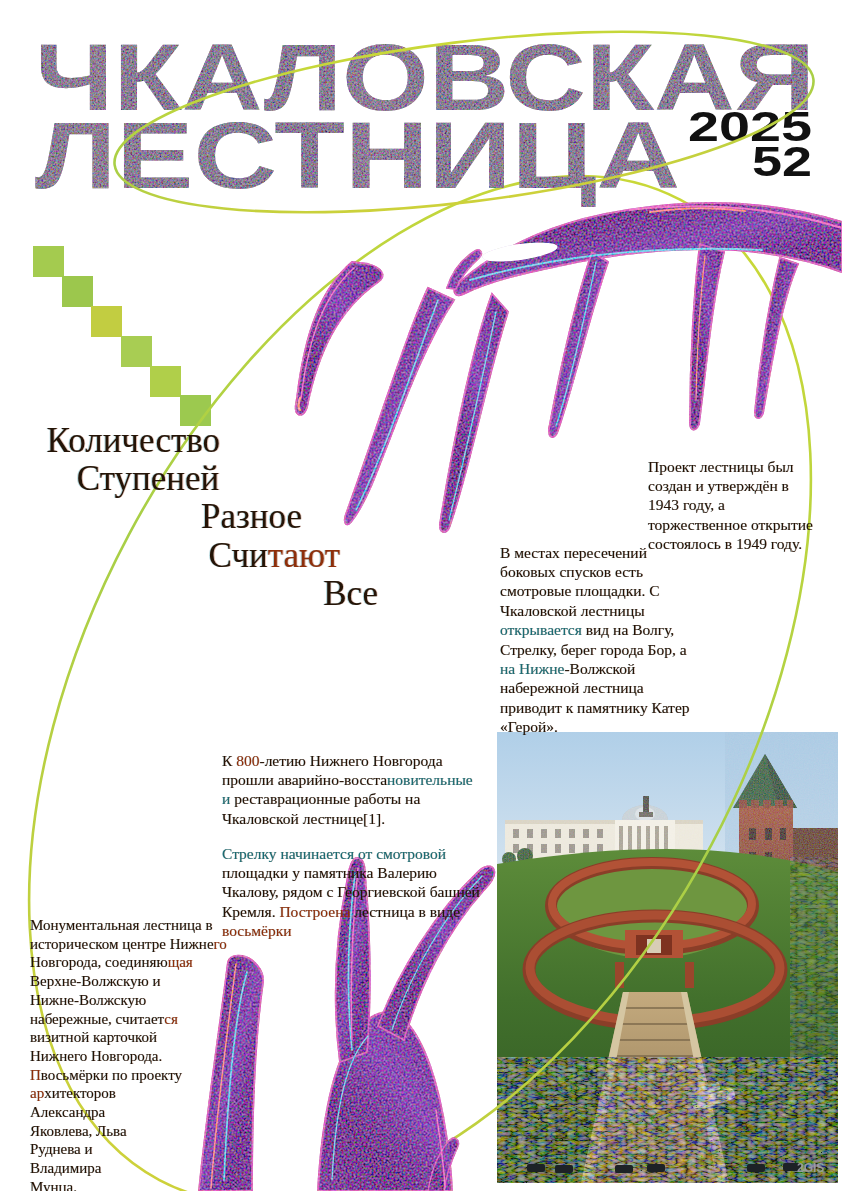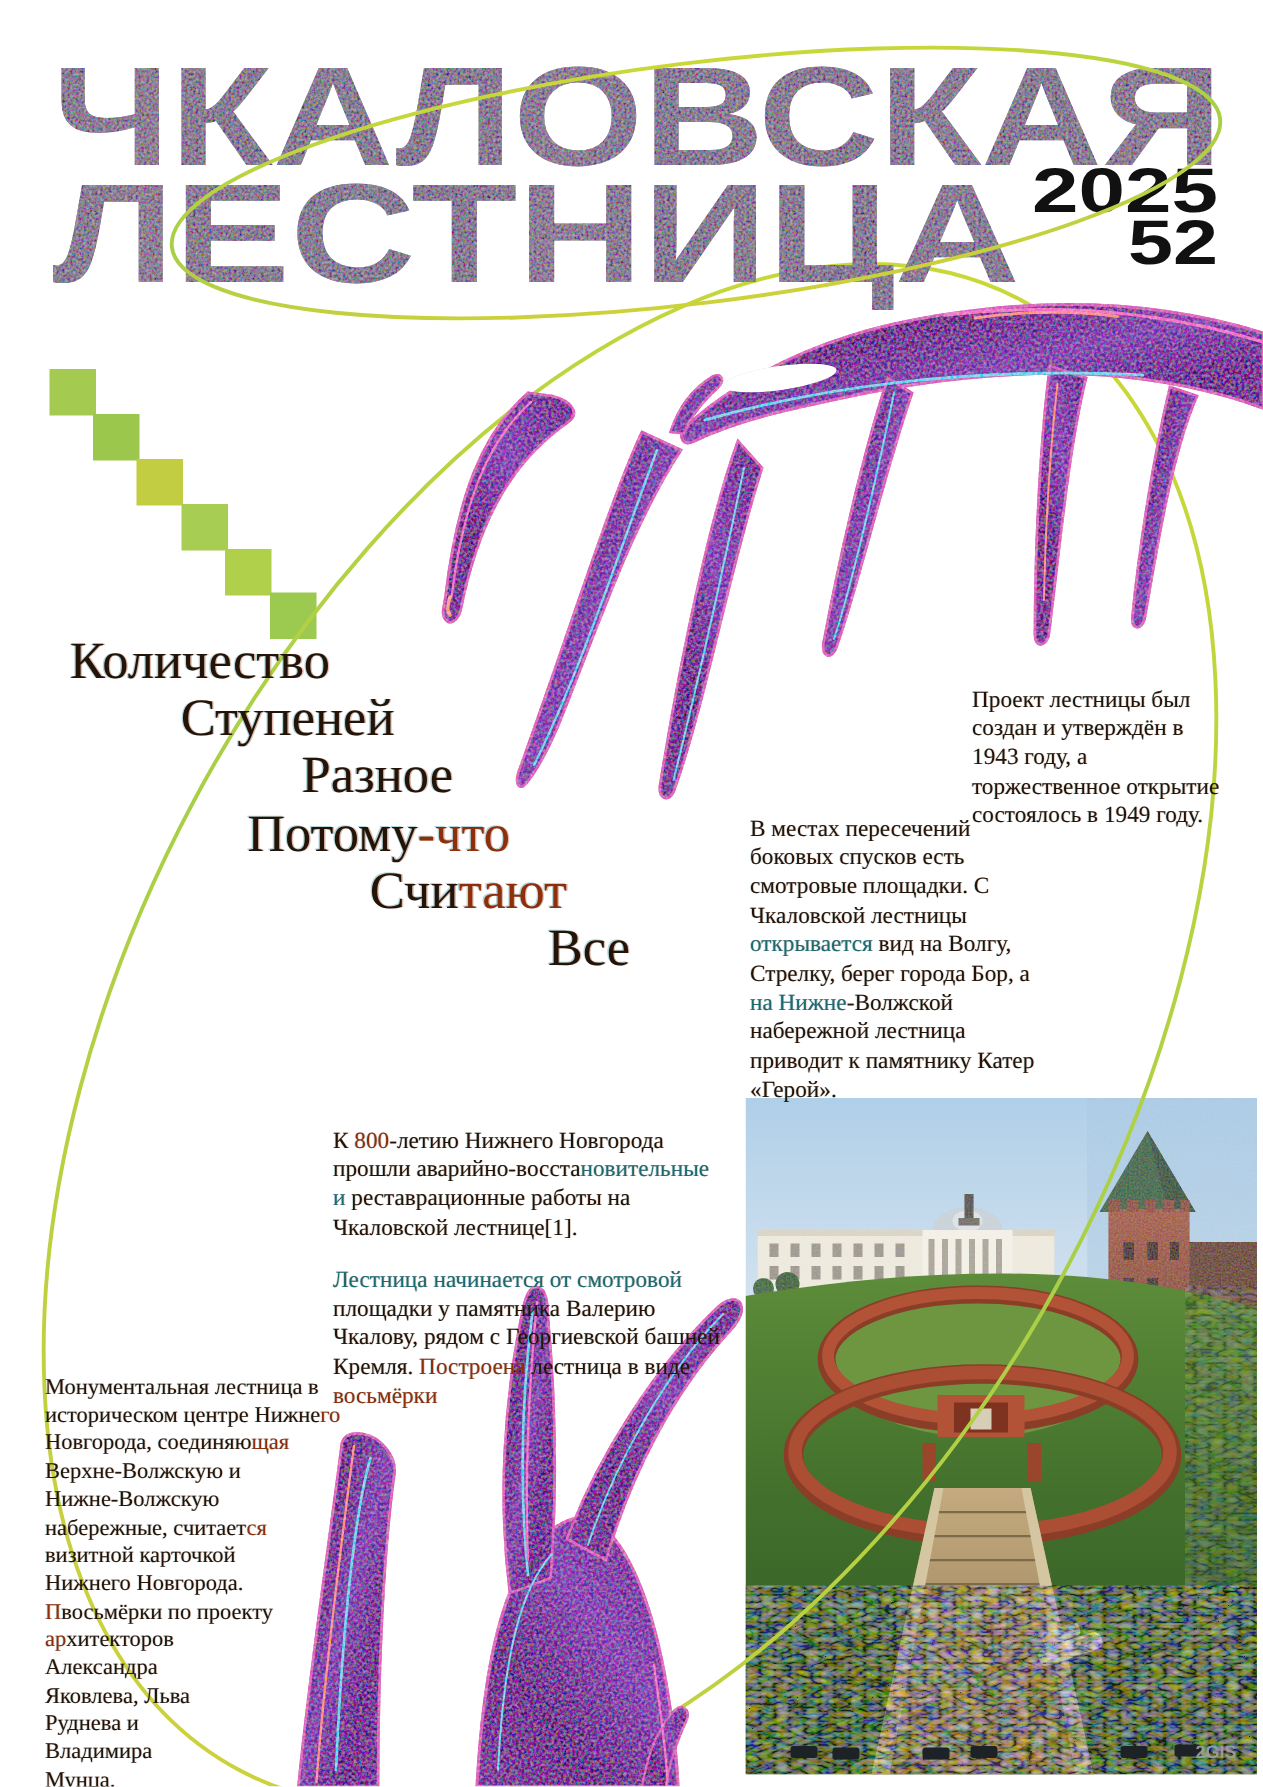--- a/index.html
+++ b/index.html
@@ -25,21 +25,21 @@
   }
   
   .textlayer{position:absolute;left:0;top:0;width:842px;height:1047px;z-index:40;pointer-events:none;}
   .poem{
     position:absolute;left:33px;top:422px;width:478px;
     font-size:35px;line-height:38.2px;color:var(--ink);
     text-shadow:.9px .3px 0 rgba(150,40,0,.30), -.9px -.3px 0 rgba(0,115,135,.30);
   }
   .poem-line{text-align:right;white-space:nowrap;}
   .poem-line:nth-child(1){padding-right:291px;}
-  .poem-line:nth-child(2){padding-right:248px;}
+  .poem-line:nth-child(2){padding-right:248px;text-align:center;}
   .poem-line:nth-child(3){padding-right:209px;}
   .poem-line:nth-child(4){padding-right:171px;}
   .poem-line:nth-child(5){padding-right:133px;}
   .poem-line:nth-child(6){padding-right:91px;}
   .poem-line:nth-child(7){padding-right:61px;}
   .poem-line:nth-child(8){padding-right:3px;}
   .para{
     position:absolute;font-size:15.5px;line-height:19.4px;color:var(--ink);
     text-shadow:.5px 0 0 rgba(150,40,0,.25), -.5px 0 0 rgba(0,110,130,.25);
   }
@@ -318,32 +318,31 @@
   <text class="num" x="752" y="176" font-size="42" textLength="60" lengthAdjust="spacingAndGlyphs">52</text>
   <ellipse cx="464" cy="122" rx="352" ry="80" transform="rotate(-7 464 122)" fill="none" stroke="url(#lineGrad)" stroke-width="2.6"></ellipse>
 </svg>
 
 <div class="textlayer">
 
   <div class="poem">
     <div class="poem-line"><span class="seg-ink">Количество</span></div>
     <div class="poem-line"><span class="seg-ink">Ступеней</span></div>
     <div class="poem-line"><span class="seg-ink">Разное</span></div>
-    <div class="poem-line"><span class="seg-ink">Потому</span><span class="seg-red">-что</span></div>
     <div class="poem-line"><span class="seg-ink">Счи</span><span class="seg-red">тают</span></div>
     <div class="poem-line"><span class="seg-ink">Все</span></div>
   </div>
 
   <p class="para p-project"><span class="seg-ink">Проект лестницы был создан и утверждён в 1943 году, а торжественное открытие состоялось в 1949 году.</span></p>
 
   <p class="para p-viewpoints"><span class="seg-ink">В местах пересечений боковых спусков есть смотровые площадки. С Чкаловской лестницы </span><span class="seg-teal">открывается</span><span class="seg-ink"> вид на Волгу, Стрелку, берег города Бор, а </span><span class="seg-teal">на Нижне</span><span class="seg-ink">-Волжской набережной лестница приводит к памятнику Катер «Герой».</span></p>
 
   <p class="para p-restoration"><span class="seg-ink">К </span><span class="seg-red">800</span><span class="seg-ink">-летию Нижнего Новгорода прошли аварийно-восста</span><span class="seg-teal">новительные и</span><span class="seg-ink"> реставрационные работы на Чкаловской лестнице[1].</span></p>
 
-  <p class="para p-route"><span class="seg-teal">Лестница начинается от смотровой</span><span class="seg-ink"> площадки у памятника Валерию Чкалову, рядом с Георгиевской башней Кремля. </span><span class="seg-red">Построена</span><span class="seg-ink"> лестница в виде </span><span class="seg-red">восьмёрки</span></p>
+  <p class="para p-route"><span class="seg-teal">Стрелку начинается от смотровой</span><span class="seg-ink"> площадки у памятника Валерию Чкалову, рядом с Георгиевской башней Кремля. </span><span class="seg-red">Построена</span><span class="seg-ink"> лестница в виде </span><span class="seg-red">восьмёрки</span></p>
 
   <p class="para p-monumental"><span class="seg-ink">Монументальная лестница в
 историческом центре Нижне</span><span class="seg-red">го</span><span class="seg-ink">
 Новгорода, соединяю</span><span class="seg-red">щая</span><span class="seg-ink">
 Верхне-Волжскую и
 Нижне-Волжскую
 набережные, считает</span><span class="seg-red">ся</span><span class="seg-ink">
 визитной карточкой
 Нижнего Новгорода.
 </span><span class="seg-red">П</span><span class="seg-ink">восьмёрки по проекту

